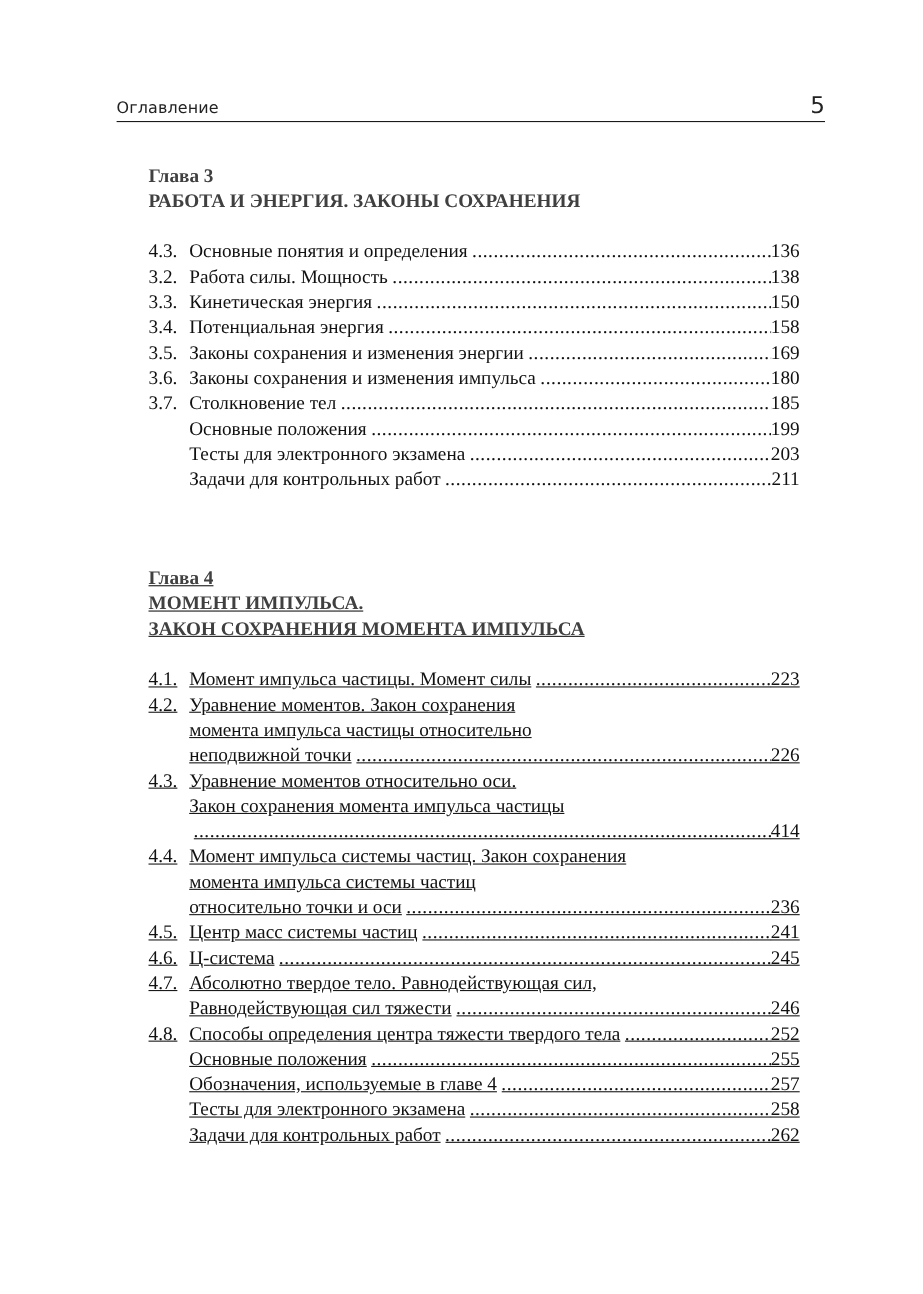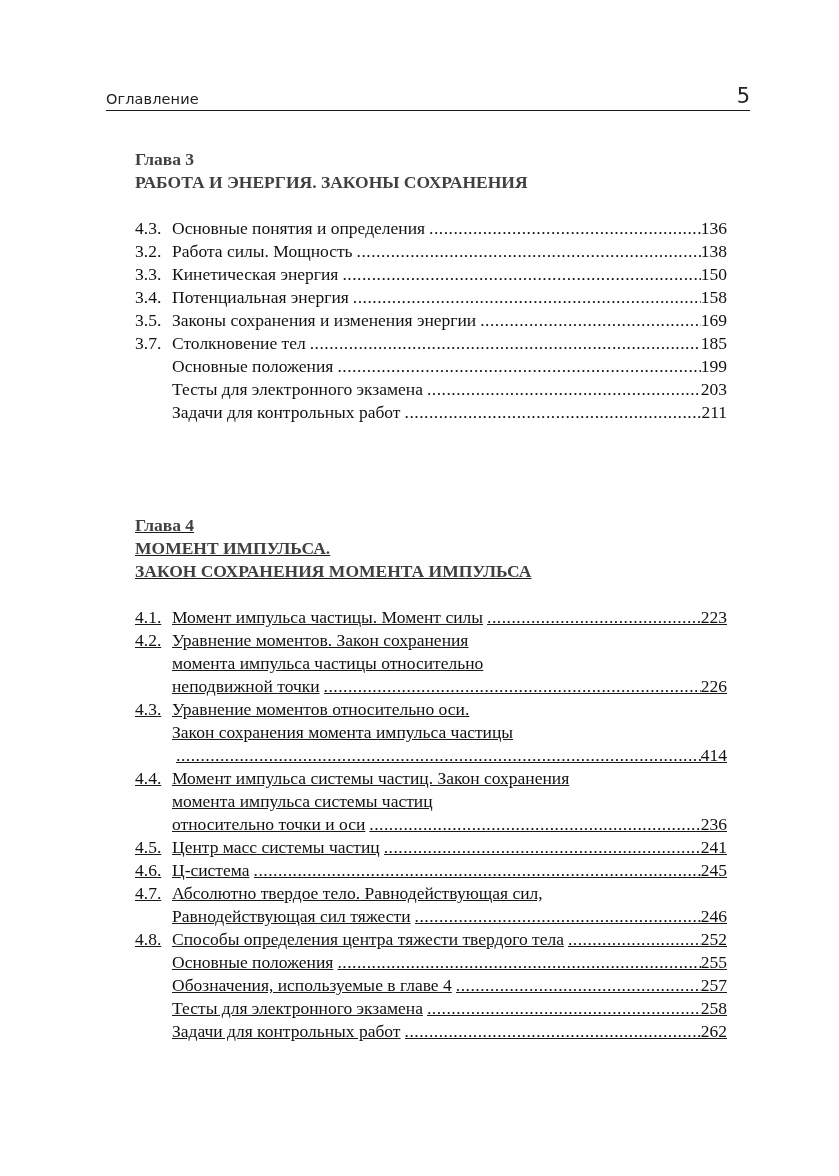--- a/index.html
+++ b/index.html
@@ -157,20 +157,30 @@
         <span class="num">3.5.</span>
         <span class="body">
           <span class="last-line">
             <span class="txt">Законы сохранения и изменения энергии</span>
             <span class="dots"></span>
             <span class="page">169</span>
           </span>
         </span>
       </div>
       <div class="toc-entry">
+        <span class="num">3.6.</span>
+        <span class="body">
+          <span class="last-line">
+            <span class="txt">Законы сохранения и изменения импульса</span>
+            <span class="dots"></span>
+            <span class="page">180</span>
+          </span>
+        </span>
+      </div>
+      <div class="toc-entry">
         <span class="num">3.7.</span>
         <span class="body">
           <span class="last-line">
             <span class="txt">Столкновение тел</span>
             <span class="dots"></span>
             <span class="page">185</span>
           </span>
         </span>
       </div>
       <div class="toc-entry">

